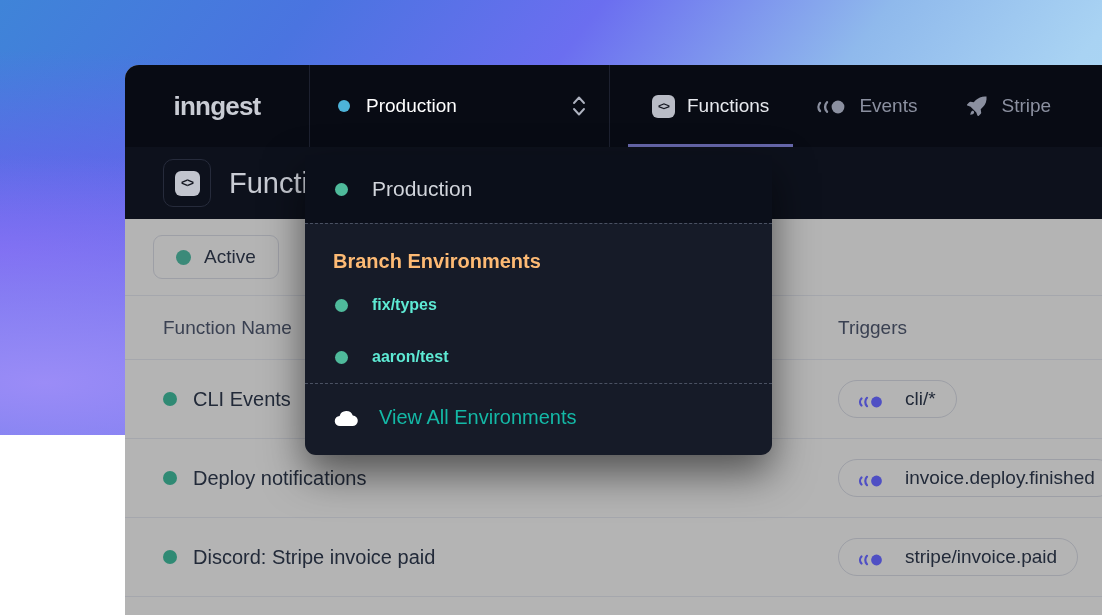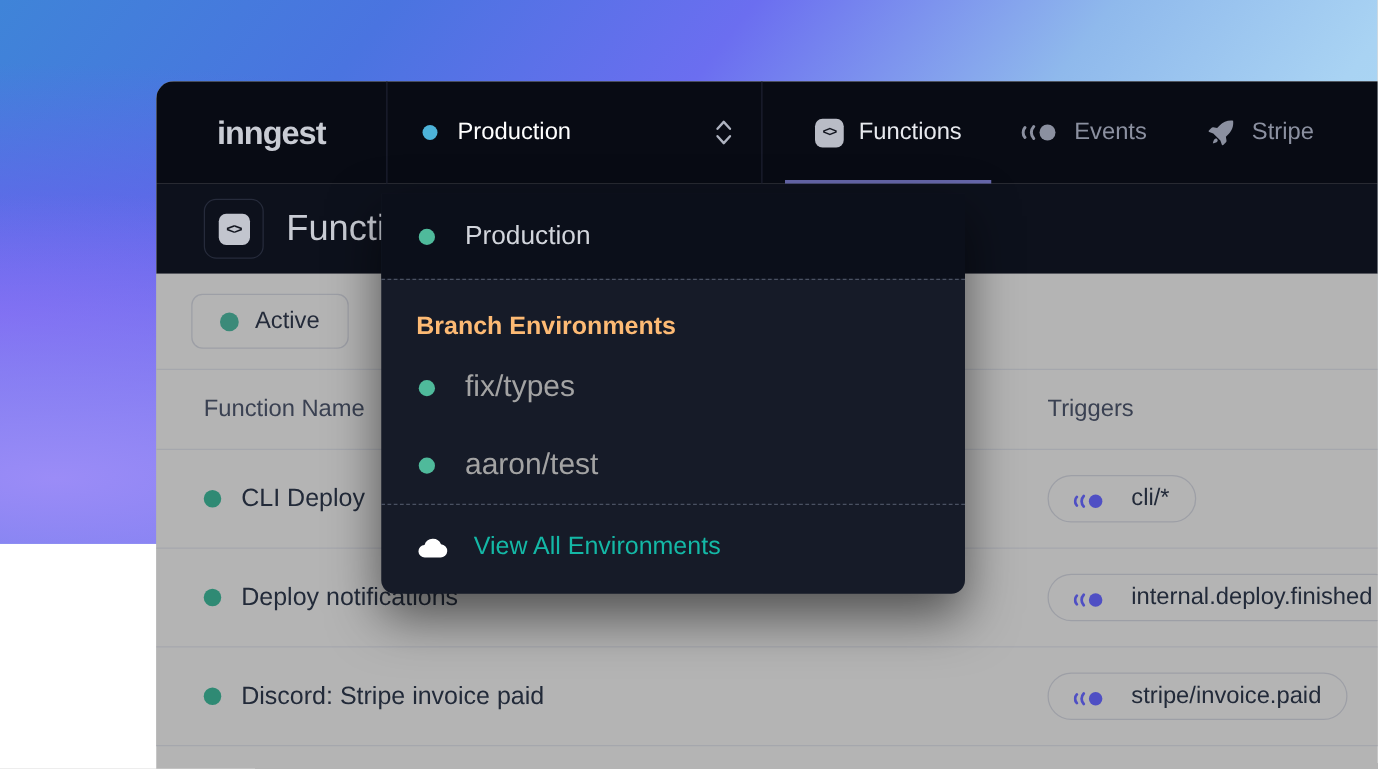--- a/index.html
+++ b/index.html
@@ -196,21 +196,21 @@
   }
   .dd-section {
     color: #fdba74; font-size: 20px; font-weight: bold;
     padding: 26px 0 6px 28px;
   }
   .dd-item {
     display: flex; align-items: center; gap: 24px;
     padding: 17px 0 17px 30px;
     cursor: pointer;
   }
-  .dd-item .lbl { color: #a3a3a3; font-size: 24px; }
+  .dd-item .lbl { color: #5eead4; font-size: 16px; font-weight: bold; }
   .dd-foot {
     display: flex; align-items: center; gap: 20px;
     padding: 22px 0 26px 28px;
     cursor: pointer;
   }
   .dd-foot .lbl { color: #14b8a6; font-size: 20px; }
   .cloud-icon { width: 26px; height: 20px; flex: none; }
 </style>
 </head>
 <body>
@@ -288,21 +288,21 @@
           <tr>
             <th>Function Name</th>
             <th class="col-trig">Triggers</th>
           </tr>
         </thead>
         <tbody>
           <tr>
             <td>
               <div class="fname">
                 <span class="dot"></span>
-                <span class="txt">CLI Deploy</span>
+                <span class="txt">CLI Events</span>
               </div>
             </td>
             <td class="col-trig">
               <span class="trigpill">
                 <span class="evglyph">
                   <svg viewBox="0 0 24 14" width="24" height="14">
                     <path d="M2.5 3.5 A5 5 0 0 0 2.5 10.5" fill="none" stroke="#4f4fc4" stroke-width="2.2" stroke-linecap="round"></path>
                     <path d="M8 2.8 A6 6 0 0 0 8 11.2" fill="none" stroke="#4f4fc4" stroke-width="2.2" stroke-linecap="round"></path>
                     <circle cx="17.5" cy="7" r="5.4" fill="#4f4fc4"></circle>
                   </svg>
@@ -320,21 +320,21 @@
             </td>
             <td class="col-trig">
               <span class="trigpill">
                 <span class="evglyph">
                   <svg viewBox="0 0 24 14" width="24" height="14">
                     <path d="M2.5 3.5 A5 5 0 0 0 2.5 10.5" fill="none" stroke="#4f4fc4" stroke-width="2.2" stroke-linecap="round"></path>
                     <path d="M8 2.8 A6 6 0 0 0 8 11.2" fill="none" stroke="#4f4fc4" stroke-width="2.2" stroke-linecap="round"></path>
                     <circle cx="17.5" cy="7" r="5.4" fill="#4f4fc4"></circle>
                   </svg>
                 </span>
-                <span>internal.deploy.finished</span>
+                <span>invoice.deploy.finished</span>
               </span>
             </td>
           </tr>
           <tr>
             <td>
               <div class="fname">
                 <span class="dot"></span>
                 <span class="txt">Discord: Stripe invoice paid</span>
               </div>
             </td>

